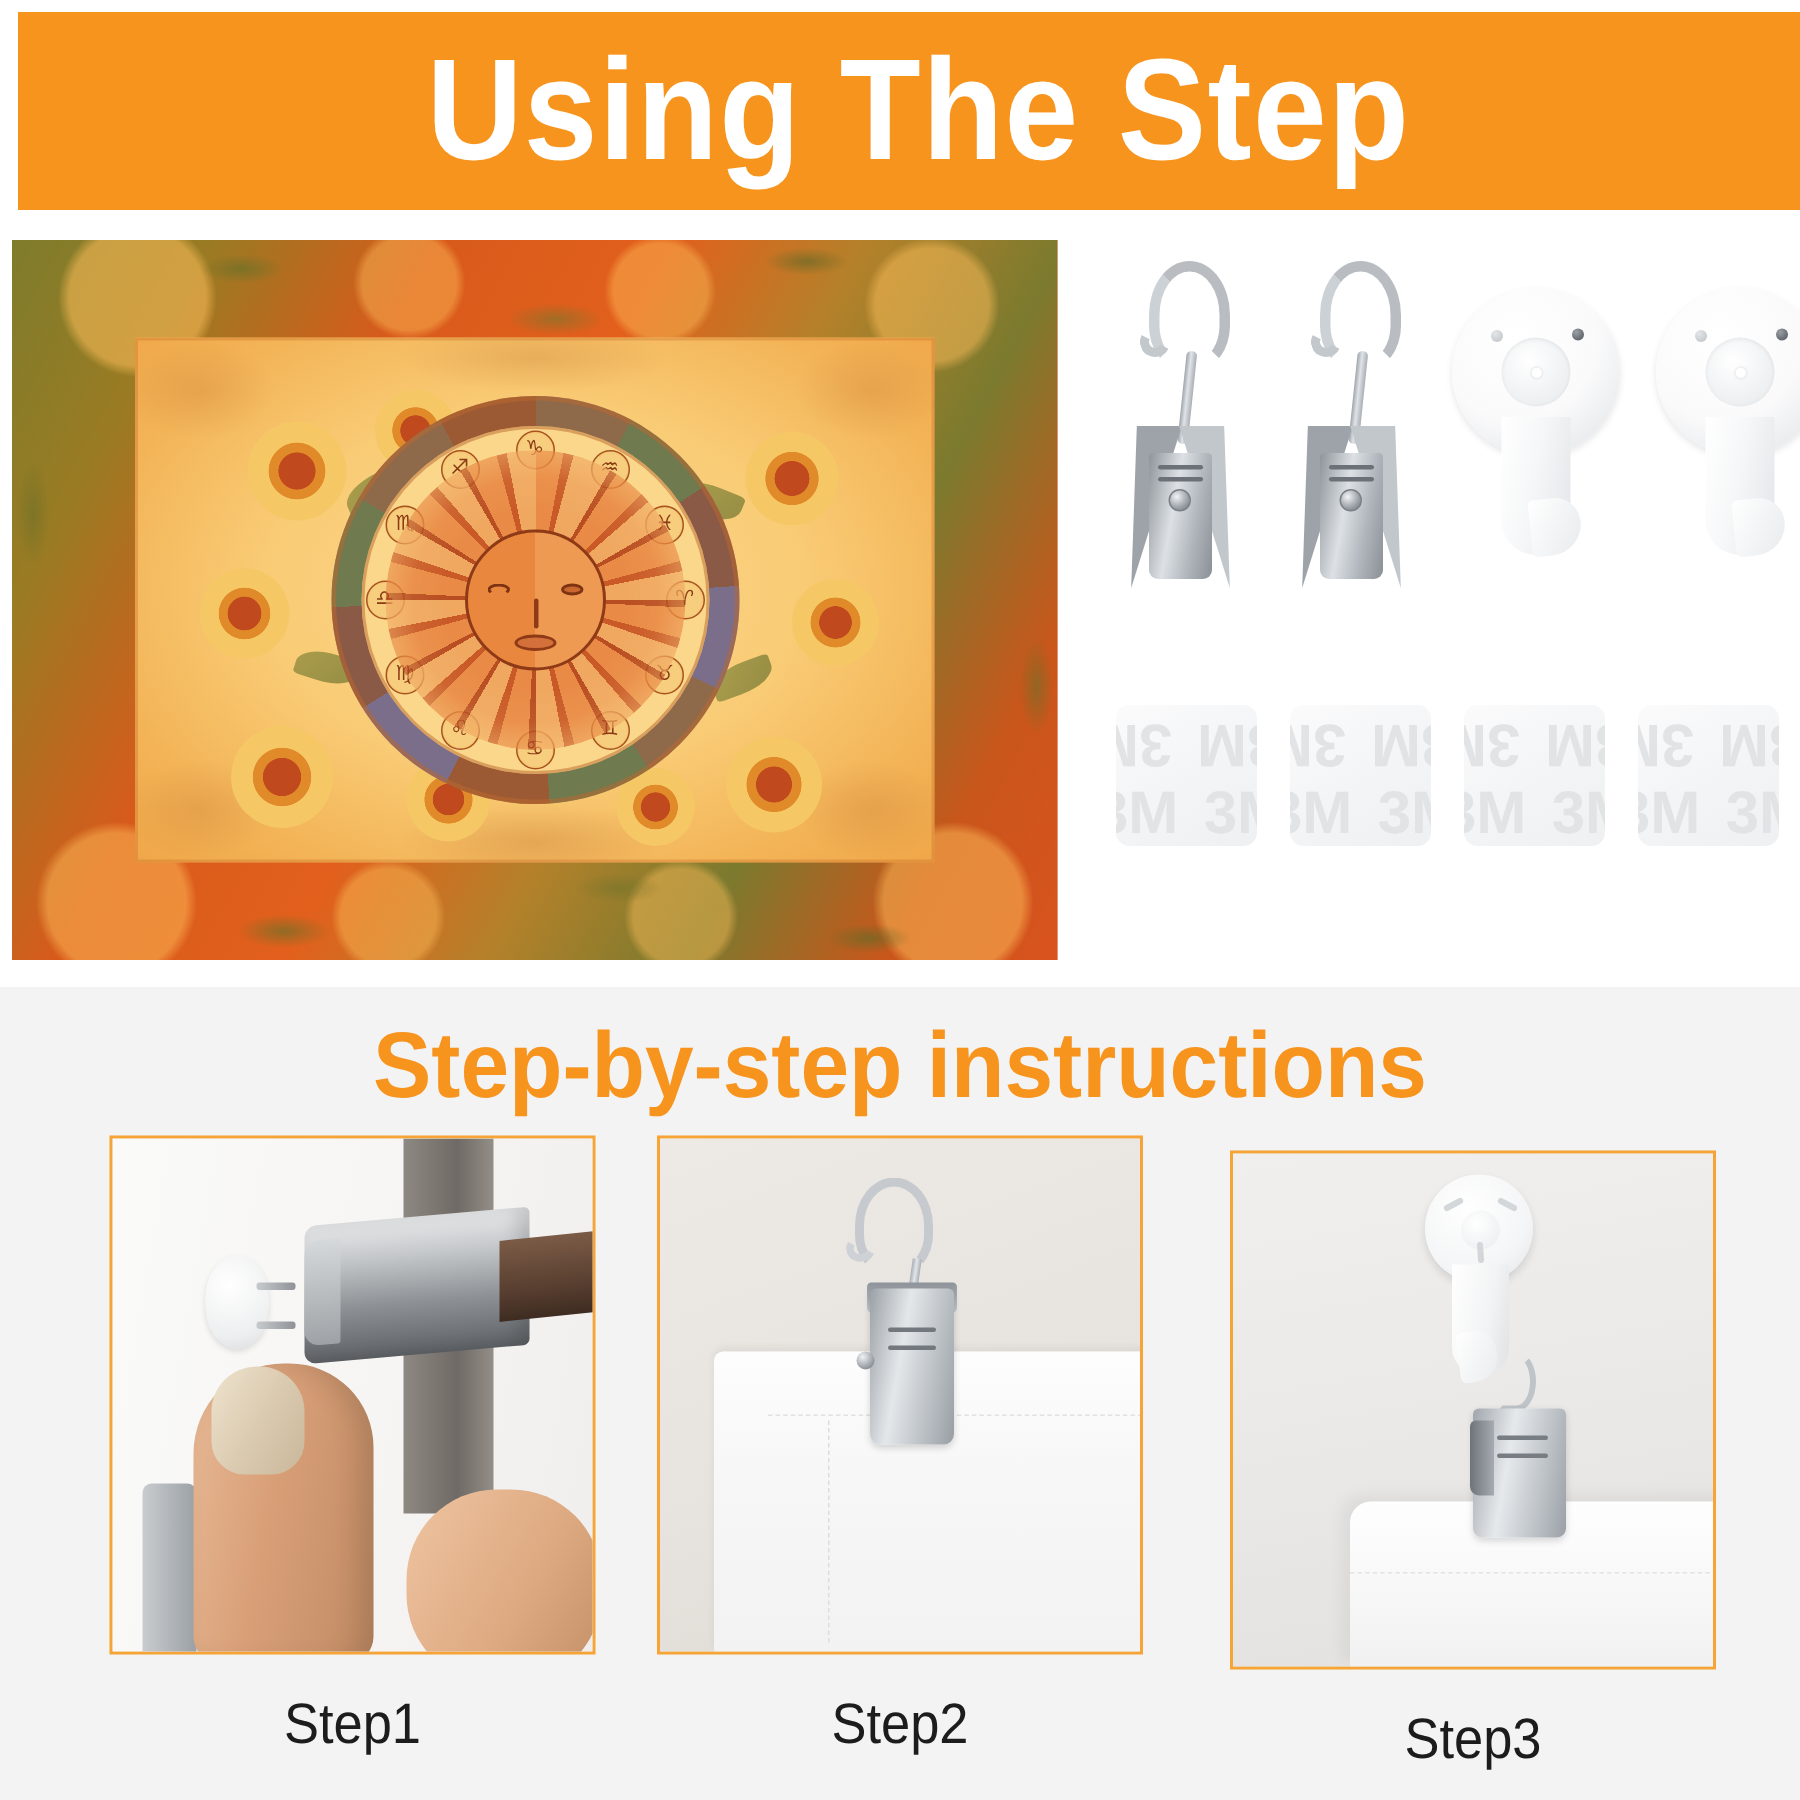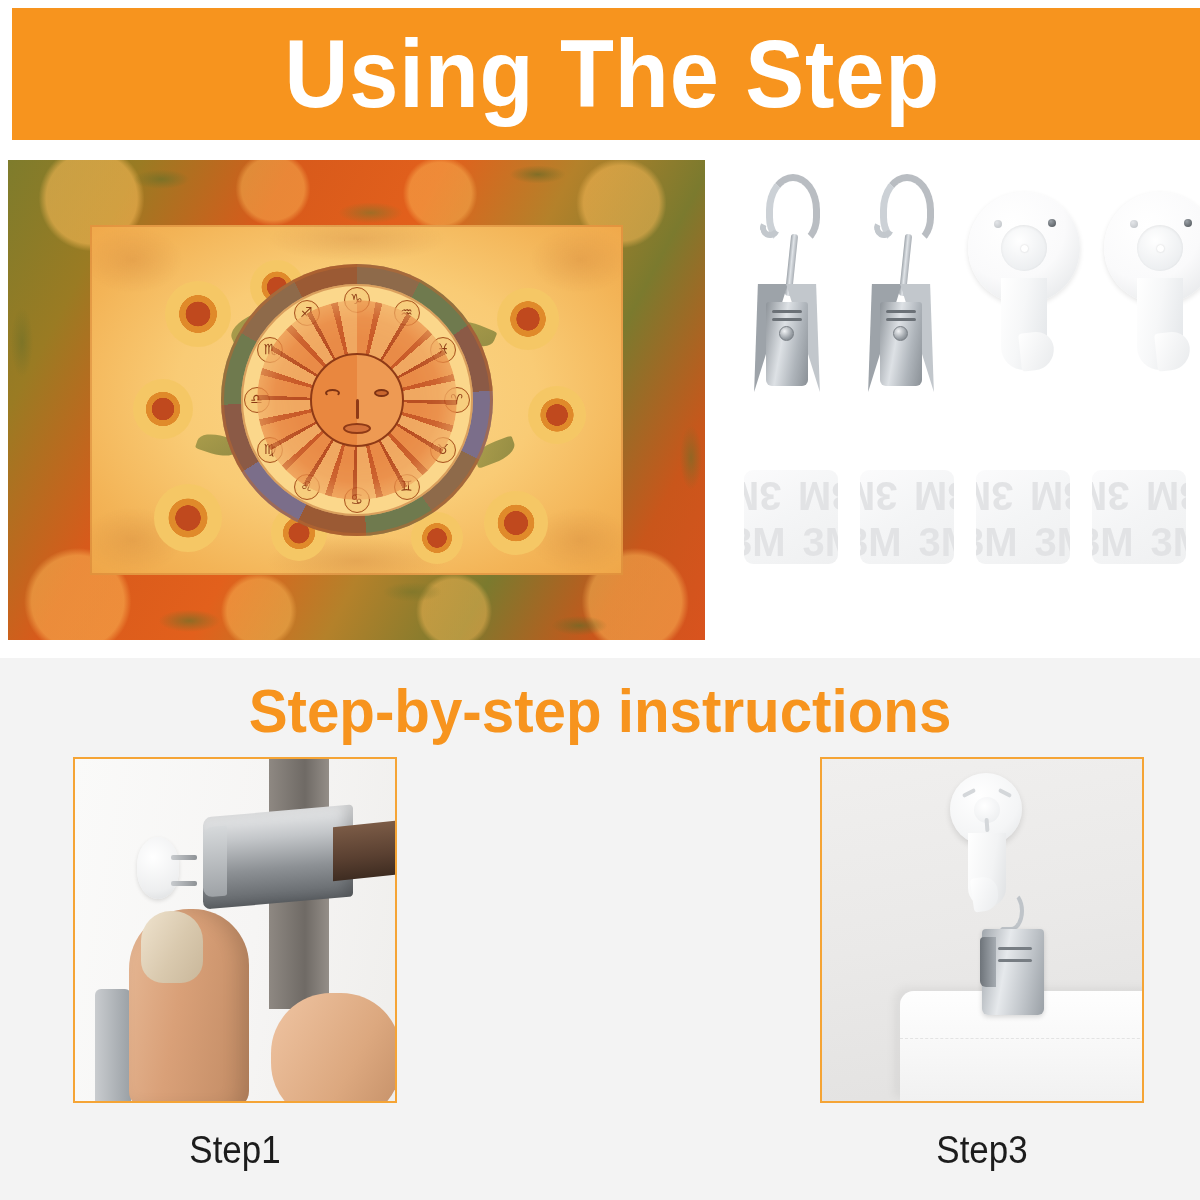--- a/index.html
+++ b/index.html
@@ -434,21 +434,21 @@
     width: 952px;
     height: 400px;
   }
   .step-card {
     position: absolute;
     top: 0;
     width: 324px;
   }
   .step-card.s1 { left: 73px; }
   .step-card.s2 { left: 438px; }
-  .step-card.s3 { left: 820px; }
+  .step-card.s3 { left: 820px; margin-top: 10px; }
 
   .step-frame {
     position: relative;
     width: 324px;
     height: 346px;
     border: 2px solid #F5A435;
     background: #EFEFEF;
     overflow: hidden;
   }
   .step-label {
@@ -870,20 +870,38 @@
           </div>
           <div class="sc1-handle"></div>
           <div class="sc1-clip-edge"></div>
           <div class="sc1-finger"></div>
           <div class="sc1-nail"></div>
           <div class="sc1-thumb"></div>
         </div>
         <div class="step-label">Step1</div>
       </div>
 
+      <div class="step-card s2">
+        <div class="step-frame">
+          <div class="sc2-bg"></div>
+          <div class="sc2-fabric">
+            <div class="sc2-seam2"></div>
+            <div class="sc2-seam"></div>
+          </div>
+          <div class="sc2-hook-curve"></div>
+          <div class="sc2-hook-tip"></div>
+          <div class="sc2-hook-stem"></div>
+          <div class="sc2-clip-top"></div>
+          <div class="sc2-clip"></div>
+          <div class="sc2-clip-slot" style="top:126px;"></div>
+          <div class="sc2-clip-slot" style="top:138px;"></div>
+          <div class="sc2-clip-rivet"></div>
+        </div>
+        <div class="step-label">Step2</div>
+      </div>
 
       <div class="step-card s3">
         <div class="step-frame">
           <div class="sc3-bg"></div>
           <div class="sc3-fabric"></div>
           <div class="sc3-fabric-seam"></div>
           <div class="sc3-hook-head"></div>
           <div class="sc3-hook-boss"></div>
           <div class="sc3-hook-pin q1"></div>
           <div class="sc3-hook-pin q2"></div>

